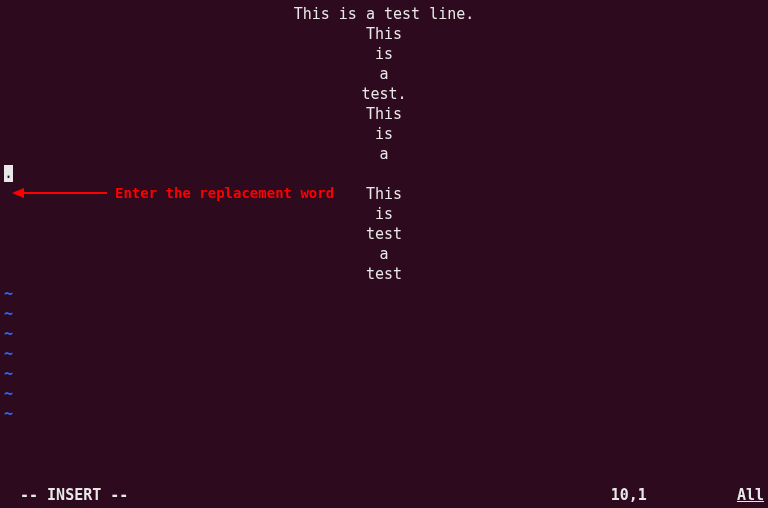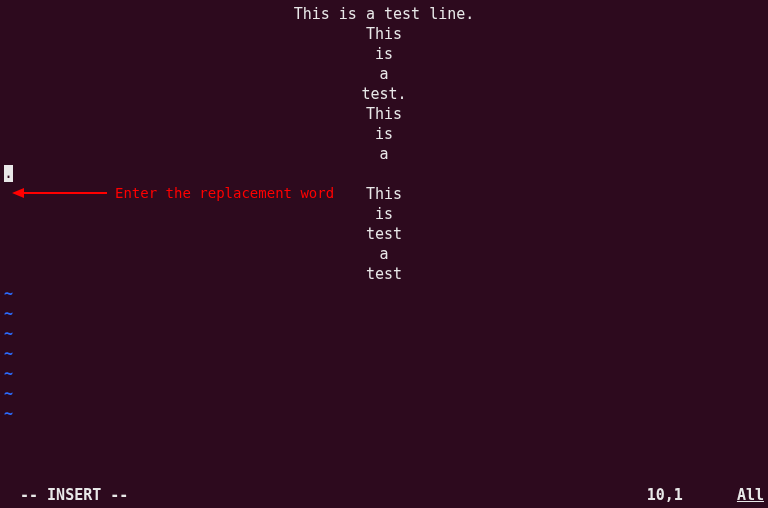--- a/index.html
+++ b/index.html
@@ -64,41 +64,41 @@
   .arrow {
     display: inline-block;
     width: 95px;
     height: 14px;
     margin-right: 8px;
   }
   .annotation-text {
     color: #ff0000;
     font-family: "DejaVu Sans Mono", "Ubuntu Mono", monospace;
     font-size: 14px;
-    font-weight: normal;
+    font-weight: bold;
   }
   .status-bar {
     position: absolute;
     left: 20px;
     right: 4px;
     bottom: 3px;
     height: 20px;
     color: #e8e8e8;
     font-weight: bold;
     display: flex;
   }
   .status-mode {
     flex: 0 0 auto;
   }
   .status-spacer {
     flex: 1 1 auto;
   }
   .status-pos {
     flex: 0 0 auto;
-    margin-right: 54px;
+    margin-right: 90px;
   }
   .status-scroll {
     flex: 0 0 auto;
     text-decoration: underline;
   }
 </style>
 </head>
 <body>
 
 <div class="editor-area">

